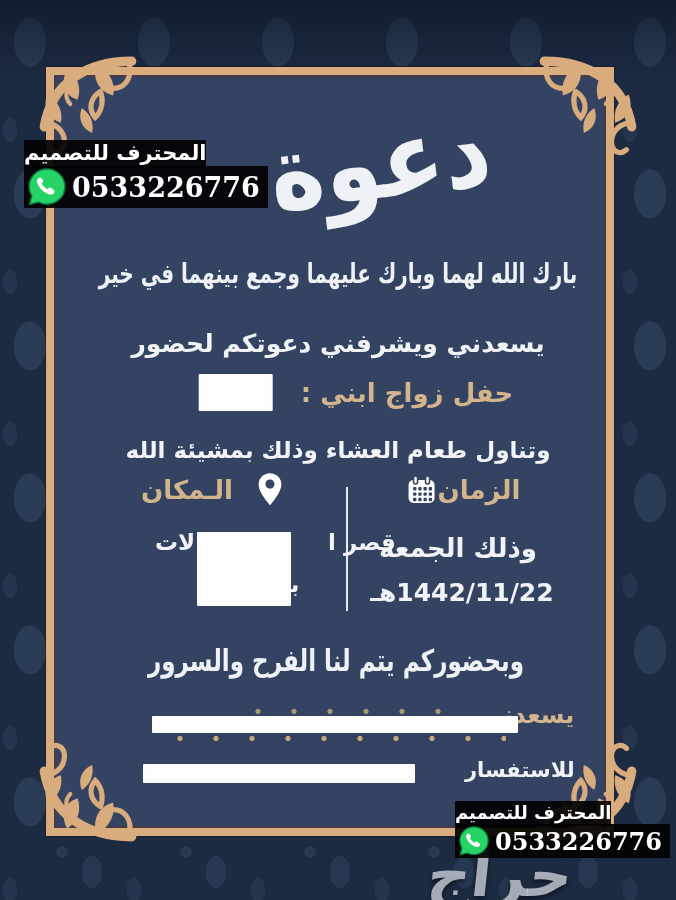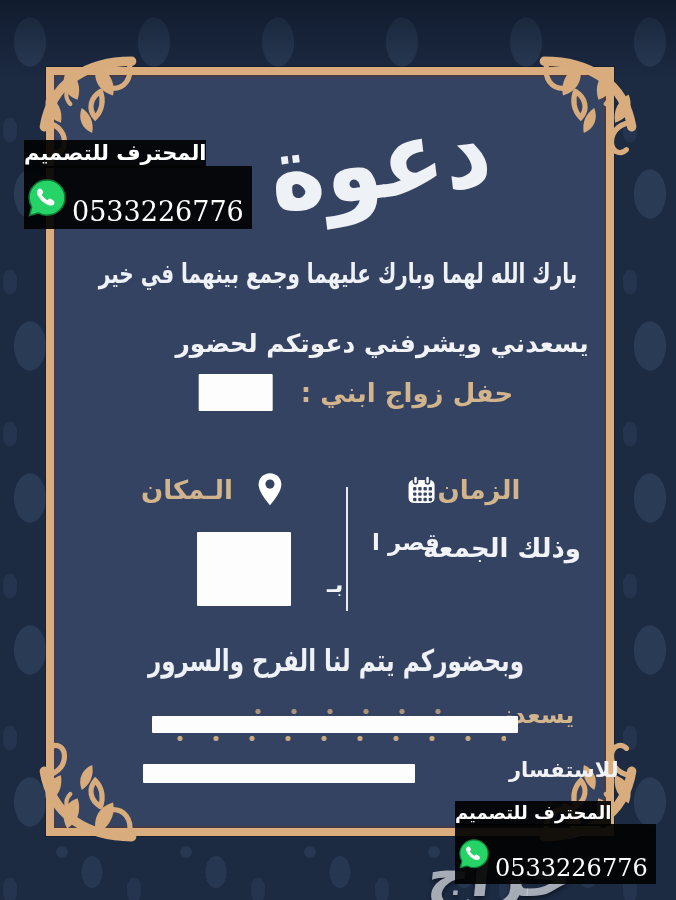--- a/index.html
+++ b/index.html
@@ -18,36 +18,36 @@
   .abs{position:absolute;}
   .panel{
     left:46px; top:67px; width:568px; height:769px; box-sizing:border-box;
     border:8px solid #d9ad7d; background:#354363;
     box-shadow: inset 0 0 0 2px rgba(96,52,40,.45), 0 0 0 1px rgba(20,14,10,.35);
     z-index:1;
   }
   .ornament{ width:104px; height:104px; z-index:3; }
   .cal{ font-weight:bold; color:#eef1f5; }
   .gold{ color:#d2b58c; }
-  .white{ color:#f1f3f6;margin-left:44px; }
+  .white{ color:#f1f3f6; }
   .nw{ white-space:nowrap; }
   .z4{ z-index:4; }
   .z5{ z-index:5; }
   .z6{ z-index:6; }
   .redact{ background:#fdfdfd; border-radius:1px; }
   .line{ direction:rtl; text-align:center; }
   .wm-strip{
     background:rgba(2,2,2,.92); color:#fff; font-weight:bold;
     display:inline-block; padding:1px 0 3px; direction:rtl; white-space:nowrap;
   }
   .wm-phone-row{
     background:rgba(2,2,2,.92); display:flex; align-items:center; gap:6px;
     padding:2px 8px 2px 4px; white-space:nowrap;
   }
-  .wm-phone{ font-family:"DejaVu Serif", serif; color:#fff; font-weight:normal; direction:ltr;margin-top:28px; }
+  .wm-phone{ font-family:"DejaVu Serif", serif; color:#fff; font-weight:bold; direction:ltr; }
   .flexrtl{ display:flex; direction:rtl; align-items:center; }
   .specks{
     background-image:radial-gradient(circle, #c9a97b 0 2.2px, transparent 3px);
     background-size:36px 9px; background-repeat:repeat-x;
   }
   .haraj{
     font-weight:bold; color:rgba(199,204,212,.82); letter-spacing:8px;
     transform:skewX(-6deg); text-shadow:0 3px 4px rgba(0,0,0,.45); direction:rtl;
   }
 </style>
@@ -95,20 +95,21 @@
 
   <div class="abs cal z4 nw line" style="left:338px;top:262px;font-size:20px;transform:translateX(-50%) scaleY(1.35);">بارك الله لهما وبارك عليهما وجمع بينهما في خير</div>
 
   <div class="abs z4 nw line white" style="left:338px;top:329px;font-size:25px;font-weight:bold;transform:translateX(-50%);">يسعدني ويشرفني دعوتكم لحضور</div>
 
   <div class="abs z4 flexrtl" style="left:356px;top:374px;transform:translateX(-50%);gap:16px;">
     <span class="gold nw" style="font-size:26px;font-weight:bold;margin-left:12px;">حفل زواج ابني :</span>
     <span class="redact" style="width:74px;height:37px;"></span>
   </div>
 
+  <div class="abs z4 nw line white" style="left:338px;top:437px;font-size:23px;font-weight:bold;transform:translateX(-50%);">وتناول طعام العشاء وذلك بمشيئة الله</div>
 
   <div class="abs z4" style="left:346px;top:487px;width:2px;height:124px;background:#e9ebef;"></div>
 
   <div class="abs z4 flexrtl" style="left:463px;top:474px;transform:translateX(-50%);gap:0;">
     <span class="gold nw" style="font-size:26px;font-weight:bold;">الزمان</span>
     <svg width="32" height="32" viewBox="0 0 32 32">
       <rect x="3" y="6" width="26" height="23" rx="5" fill="#ffffff"></rect>
       <rect x="8" y="2" width="4" height="8" rx="2" fill="#ffffff" stroke="#354363" stroke-width="1.6"></rect>
       <rect x="20" y="2" width="4" height="8" rx="2" fill="#ffffff" stroke="#354363" stroke-width="1.6"></rect>
       <g fill="#354363">
@@ -121,20 +122,21 @@
         <rect x="17.9" y="18.4" width="3.4" height="3.4" rx="1"></rect>
           <rect x="23.1" y="18.4" width="3.4" height="3.4" rx="1"></rect>
         <rect x="7.5" y="23.8" width="3.4" height="3.4" rx="1"></rect>
           <rect x="12.7" y="23.8" width="3.4" height="3.4" rx="1"></rect>
         <rect x="17.9" y="23.8" width="3.4" height="3.4" rx="1"></rect>
           <rect x="23.1" y="23.8" width="3.4" height="3.4" rx="1"></rect>
       </g>
     </svg>
   </div>
   <div class="abs z4 nw line white" style="left:458px;top:533px;font-size:26px;font-weight:bold;transform:translateX(-50%);">وذلك الجمعة</div>
+  <div class="abs z4 nw line white" style="left:462px;top:578px;font-size:25px;font-weight:bold;transform:translateX(-50%);">1442/11/22هـ</div>
 
   <div class="abs z4 flexrtl" style="left:212px;top:472px;transform:translateX(-50%);gap:24px;">
     <svg width="26" height="35" viewBox="0 0 24 32">
       <path d="M12 1C6 1 1.5 5.6 1.5 11.4 C1.5 19 12 30.5 12 30.5 S22.5 19 22.5 11.4 C22.5 5.6 18 1 12 1Z" fill="#ffffff"></path>
       <circle cx="12" cy="11" r="4.2" fill="#354363"></circle>
     </svg>
     <span class="gold nw" style="font-size:26px;font-weight:bold;">الـمكان</span>
   </div>
   <div class="abs z4 nw white" style="left:328px;top:529px;font-size:23px;font-weight:bold;direction:rtl;">قصر ا</div>
   <div class="abs z4 nw white" style="left:155px;top:529px;font-size:23px;font-weight:bold;direction:rtl;">ـالات</div>

